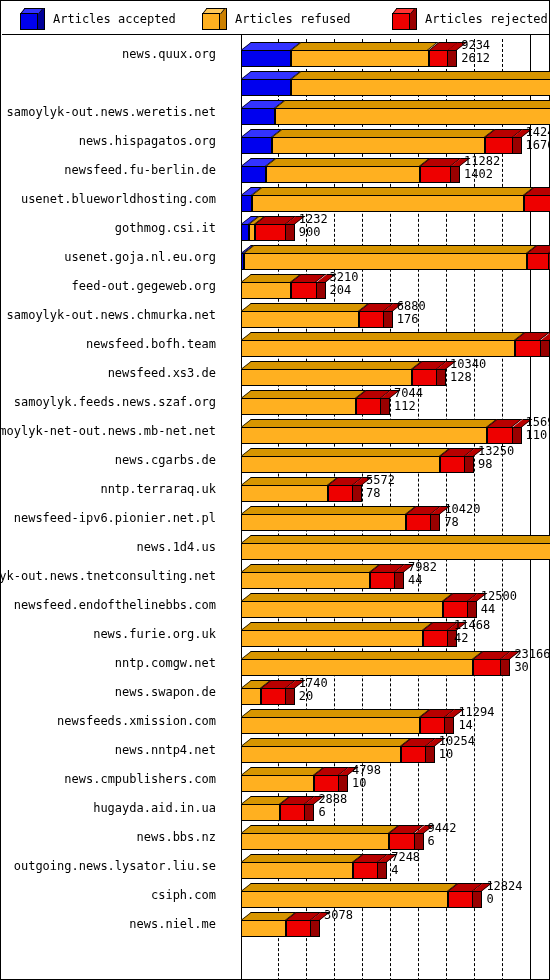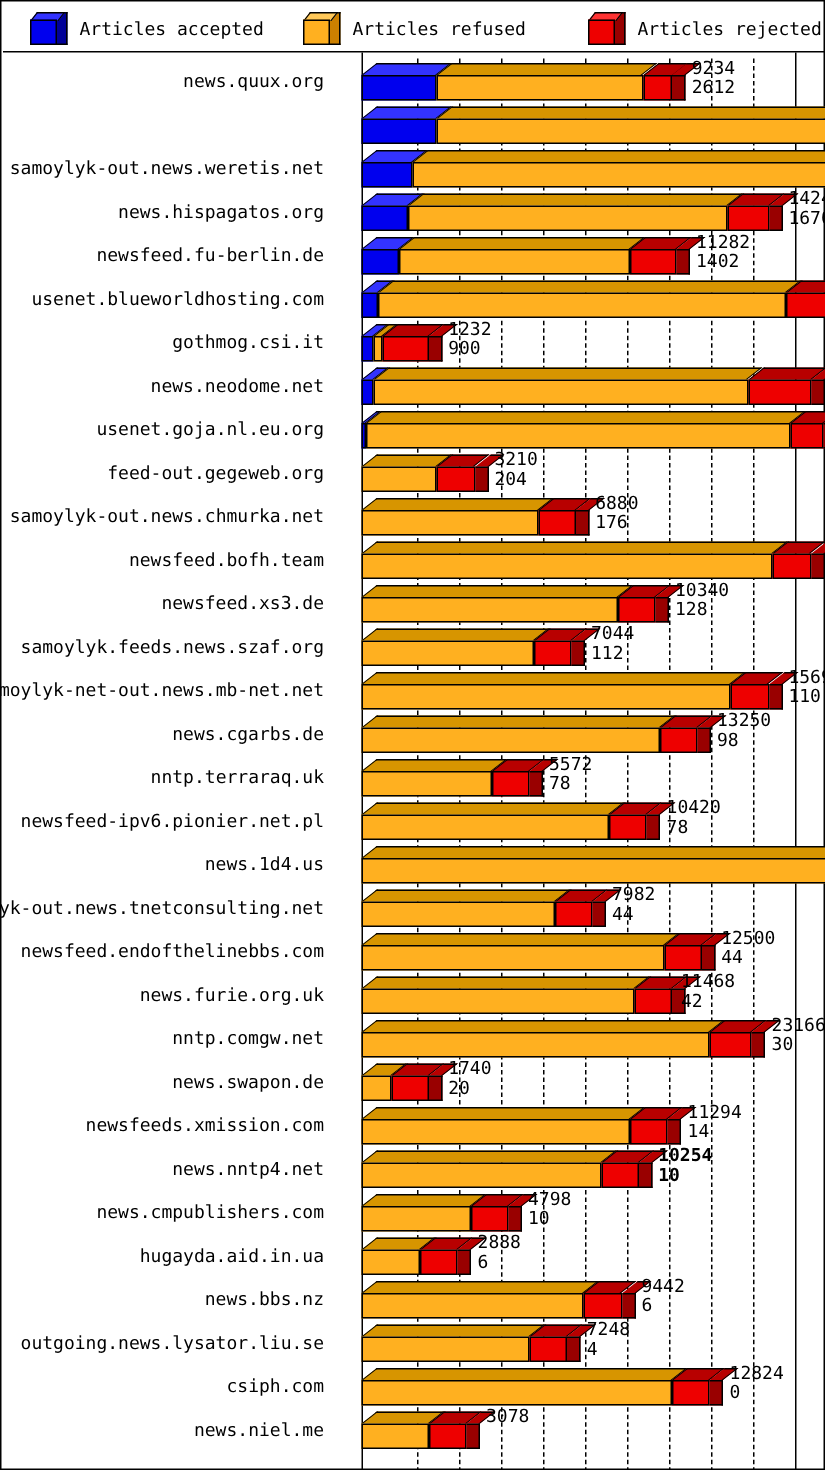--- a/index.html
+++ b/index.html
@@ -321,47 +321,20 @@
               <div class="captop" style="background: rgb(184, 0, 0);"></div>
               <div class="capside" style="background: rgb(153, 0, 0);"></div>
             </div>
             <div class="vals" style="left: 72.8px;">
               <div>1232</div>
               <div>900</div>
             </div>
           </div>
         </div>
         <div class="row">
-          <div class="rowlabel">news.neodome.net</div>
-          <div class="barzone">
-            <div class="seg" style="left: 17px; width: 8.4px; bottom: 0px; top: 0px;">
-              <div class="top" style="margin-left: 0px;">
-                <i style="background: rgb(51, 51, 255);"></i>
-              </div>
-              <div class="front" style="background: rgb(0, 0, 238);"></div>
-            </div>
-            <div class="seg" style="left: 25.4px; width: 249.2px; bottom: 0px; top: 0px;">
-              <div class="top" style="margin-left: 0px;">
-                <i style="background: rgb(215, 149, 0);"></i>
-              </div>
-              <div class="front" style="background: rgb(255, 176, 32);"></div>
-            </div>
-            <div class="seg" style="left: 274.6px; width: 42px; bottom: 0px; top: 0px;">
-              <div class="top" style="margin-left: 0px;">
-                <i style="background: rgb(184, 0, 0);"></i>
-              </div>
-              <div class="front" style="background: rgb(238, 0, 0);"></div>
-            </div>
-            <div class="cap" style="left: 316.6px; top: 0px; bottom: 0px;">
-              <div class="captop" style="background: rgb(184, 0, 0);"></div>
-              <div class="capside" style="background: rgb(153, 0, 0);"></div>
-            </div>
-          </div>
-        </div>
-        <div class="row">
           <div class="rowlabel">usenet.goja.nl.eu.org</div>
           <div class="barzone">
             <div class="seg" style="left: 17px; width: 2.8px; bottom: 0px; top: 0px;">
               <div class="top" style="margin-left: 0px;">
                 <i style="background: rgb(51, 51, 255);"></i>
               </div>
               <div class="front" style="background: rgb(0, 0, 238);"></div>
             </div>
             <div class="seg" style="left: 19.8px; width: 282.8px; bottom: 0px; top: 0px;">
               <div class="top" style="margin-left: 0px;">
@@ -776,21 +749,21 @@
             <div class="seg" style="left: 176.6px; width: 25.2px; bottom: 0px; top: 0px;">
               <div class="top" style="margin-left: 0px;">
                 <i style="background: rgb(184, 0, 0);"></i>
               </div>
               <div class="front" style="background: rgb(238, 0, 0);"></div>
             </div>
             <div class="cap" style="left: 201.8px; top: 0px; bottom: 0px;">
               <div class="captop" style="background: rgb(184, 0, 0);"></div>
               <div class="capside" style="background: rgb(153, 0, 0);"></div>
             </div>
-            <div class="vals" style="left: 212.8px; font-weight: bold;">
+            <div class="vals" style="left: 212.8px;">
               <div>10254</div>
               <div>10</div>
             </div>
           </div>
         </div>
         <div class="row">
           <div class="rowlabel">news.cmpublishers.com</div>
           <div class="barzone">
             <div class="seg" style="left: 17px; width: 72.8px; bottom: 0px; top: 0px;">
               <div class="top" style="margin-left: 0px;">

